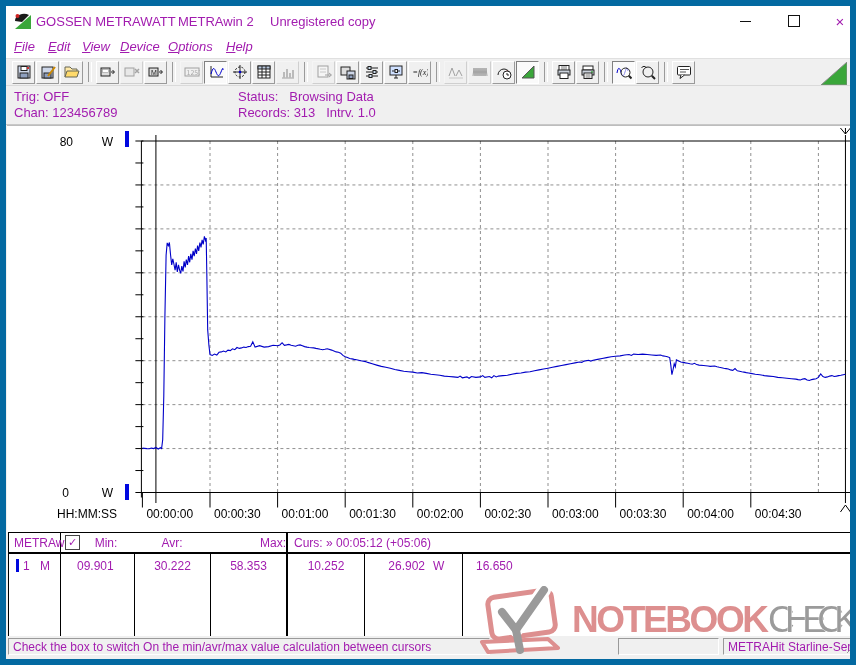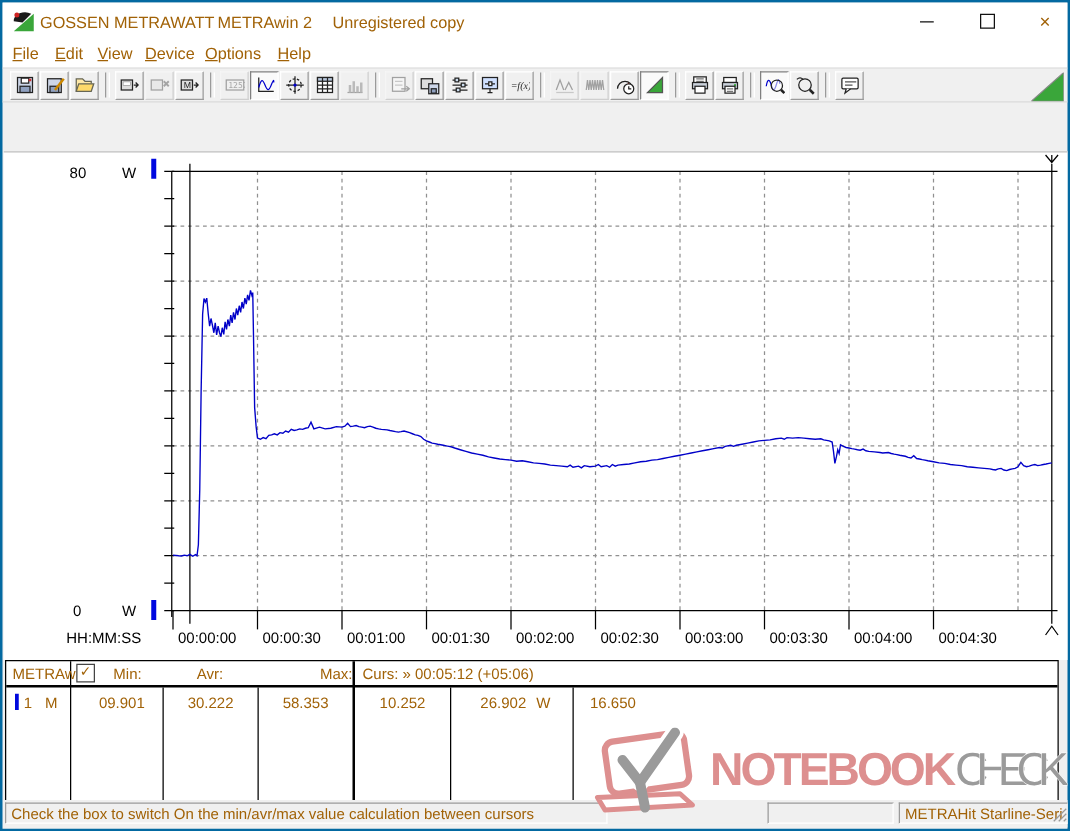--- a/index.html
+++ b/index.html
@@ -1,27 +1,27 @@
 <!DOCTYPE html>
 <html><head>
 <meta charset="utf-8">
 <style>
   html,body{margin:0;padding:0;background:#d8d8d8;}
-  .win{position:relative;width:856px;height:665px;box-sizing:border-box;border:2px solid #0369a1;
-       background:#f0f0f0;font-family:"Liberation Sans",sans-serif;overflow:hidden;color:#a16207;}
+  .win{position:relative;width:856px;height:665px;box-sizing:border-box;border:6px solid #0369a1;
+       background:#f0f0f0;font-family:"Liberation Sans",sans-serif;overflow:hidden;color:#a21caf;}
   
   .titlebar{position:absolute;left:0;top:0;width:100%;height:30px;background:#fff;}
   .title-text{position:absolute;top:8px;font-size:13px;white-space:pre;}
   .appicon{position:absolute;left:8px;top:6px;width:18px;height:18px;}
   .winbtn{position:absolute;top:0;width:30px;height:30px;display:flex;align-items:center;justify-content:center;font-size:15px;}
   .minglyph{width:11px;border-bottom:1px solid #111;height:1px;}
   .maxglyph{width:10px;height:10px;border:1px solid #111;}
   
   .menubar{position:absolute;left:0;top:30px;width:100%;height:22px;background:#fff;font-size:13px;}
-  .menu-item{position:absolute;top:3px;}
+  .menu-item{position:absolute;top:3px;font-style:italic;}
   
   .toolbar{position:absolute;left:0;top:52px;width:100%;height:28px;background:#f0f0f0;
            border-top:1px solid #e0e0e0;border-bottom:1px solid #dadada;display:flex;align-items:center;padding-left:6px;box-sizing:border-box;}
   .tb-sep{width:2px;height:20px;margin:0 4px;border-left:1px solid #9a9a9a;border-right:1px solid #fff;}
   .tb-btn{width:23px;height:23px;display:flex;align-items:center;justify-content:center;box-sizing:border-box;
           border:1px solid;border-color:#fff #9a9a9a #9a9a9a #fff;background:#f0f0f0;margin-right:1px;}
   .tb-btn.pressed{border-color:#808080 #fff #fff #808080;background:#fafafa;}
   .tb-btn.disabled{opacity:.38;filter:grayscale(1);}
   .tb-logo{position:absolute;right:3px;top:3px;}
   
@@ -260,20 +260,26 @@
       <span class="tb-sep"></span>
       <div class="tb-btn">
         <svg width="16" height="16" viewBox="0 0 16 16">
           <rect x="1.5" y="2.5" width="13" height="8.5" rx="1" fill="#fff" stroke="#222"></rect>
           <path d="M5 11 L4 14.5 L8.5 11" fill="#fff" stroke="#222"></path>
           <path d="M4 5.5 h9 M4 8 h6" stroke="#555"></path>
         </svg>
       </div>
     </div>
 
+  <div class="infopanel">
+    <div class="info-line" style="left:8px;top:3px">Trig: OFF</div>
+    <div class="info-line" style="left:8px;top:19px">Chan: 123456789</div>
+    <div class="info-line" style="left:232px;top:3px">Status:   Browsing Data</div>
+    <div class="info-line" style="left:232px;top:19px">Records: 313   Intrv. 1.0</div>
+  </div>
 
   <div class="chartpanel">
     <svg id="chart-svg" width="854" height="406" viewBox="0 0 854 406">
         <line x1="135.4" y1="322.5625" x2="843" y2="322.5625" stroke="#909090" stroke-dasharray="3 3"></line>
         <line x1="135.4" y1="278.625" x2="843" y2="278.625" stroke="#909090" stroke-dasharray="3 3"></line>
         <line x1="135.4" y1="234.6875" x2="843" y2="234.6875" stroke="#909090" stroke-dasharray="3 3"></line>
         <line x1="135.4" y1="190.75" x2="843" y2="190.75" stroke="#909090" stroke-dasharray="3 3"></line>
         <line x1="135.4" y1="146.8125" x2="843" y2="146.8125" stroke="#909090" stroke-dasharray="3 3"></line>
         <line x1="135.4" y1="102.875" x2="843" y2="102.875" stroke="#909090" stroke-dasharray="3 3"></line>
         <line x1="135.4" y1="58.9375" x2="843" y2="58.9375" stroke="#909090" stroke-dasharray="3 3"></line>
@@ -354,21 +360,21 @@
     <div class="dt-abs" style="left:5px;top:3px">METRAwin:</div>
     <div class="chk" style="left:56px;top:2px" id="minmax-chk">✓</div>
     <div class="dt-abs" style="left:51px;top:3px;width:74px;text-align:center;padding-left:18px;box-sizing:border-box">Min:</div>
     <div class="dt-abs" style="left:125px;top:3px;width:76px;text-align:center">Avr:</div>
     <div class="dt-abs" style="left:201px;top:3px;width:76px;text-align:right">Max:</div>
     <div class="dt-abs" style="left:285px;top:3px">Curs: » 00:05:12 (+05:06)</div>
 
     <div class="bluemark" style="left:7px;top:26px"></div>
     <div class="dt-abs" style="left:14px;top:26px">1</div>
     <div class="dt-abs" style="left:31px;top:26px">M</div>
-    <div class="dt-abs" style="left:56px;top:26px;width:73px;text-align:center">09.901</div>
+    <div class="dt-abs" style="left:68px;top:26px;width:73px;text-align:left">09.901</div>
     <div class="dt-abs" style="left:126px;top:26px;width:75px;text-align:center">30.222</div>
     <div class="dt-abs" style="left:202px;top:26px;width:75px;text-align:center">58.353</div>
     <div class="dt-abs" style="left:279px;top:26px;width:76px;text-align:center">10.252</div>
     <div class="dt-abs" style="left:356px;top:26px;width:60px;text-align:right">26.902</div>
     <div class="dt-abs" style="left:424px;top:26px">W</div>
     <div class="dt-abs" style="left:467px;top:26px">16.650</div>
   </div>
 
   <svg class="watermark" width="388" height="72" viewBox="0 0 388 72">
     <g transform="translate(2,2)">

